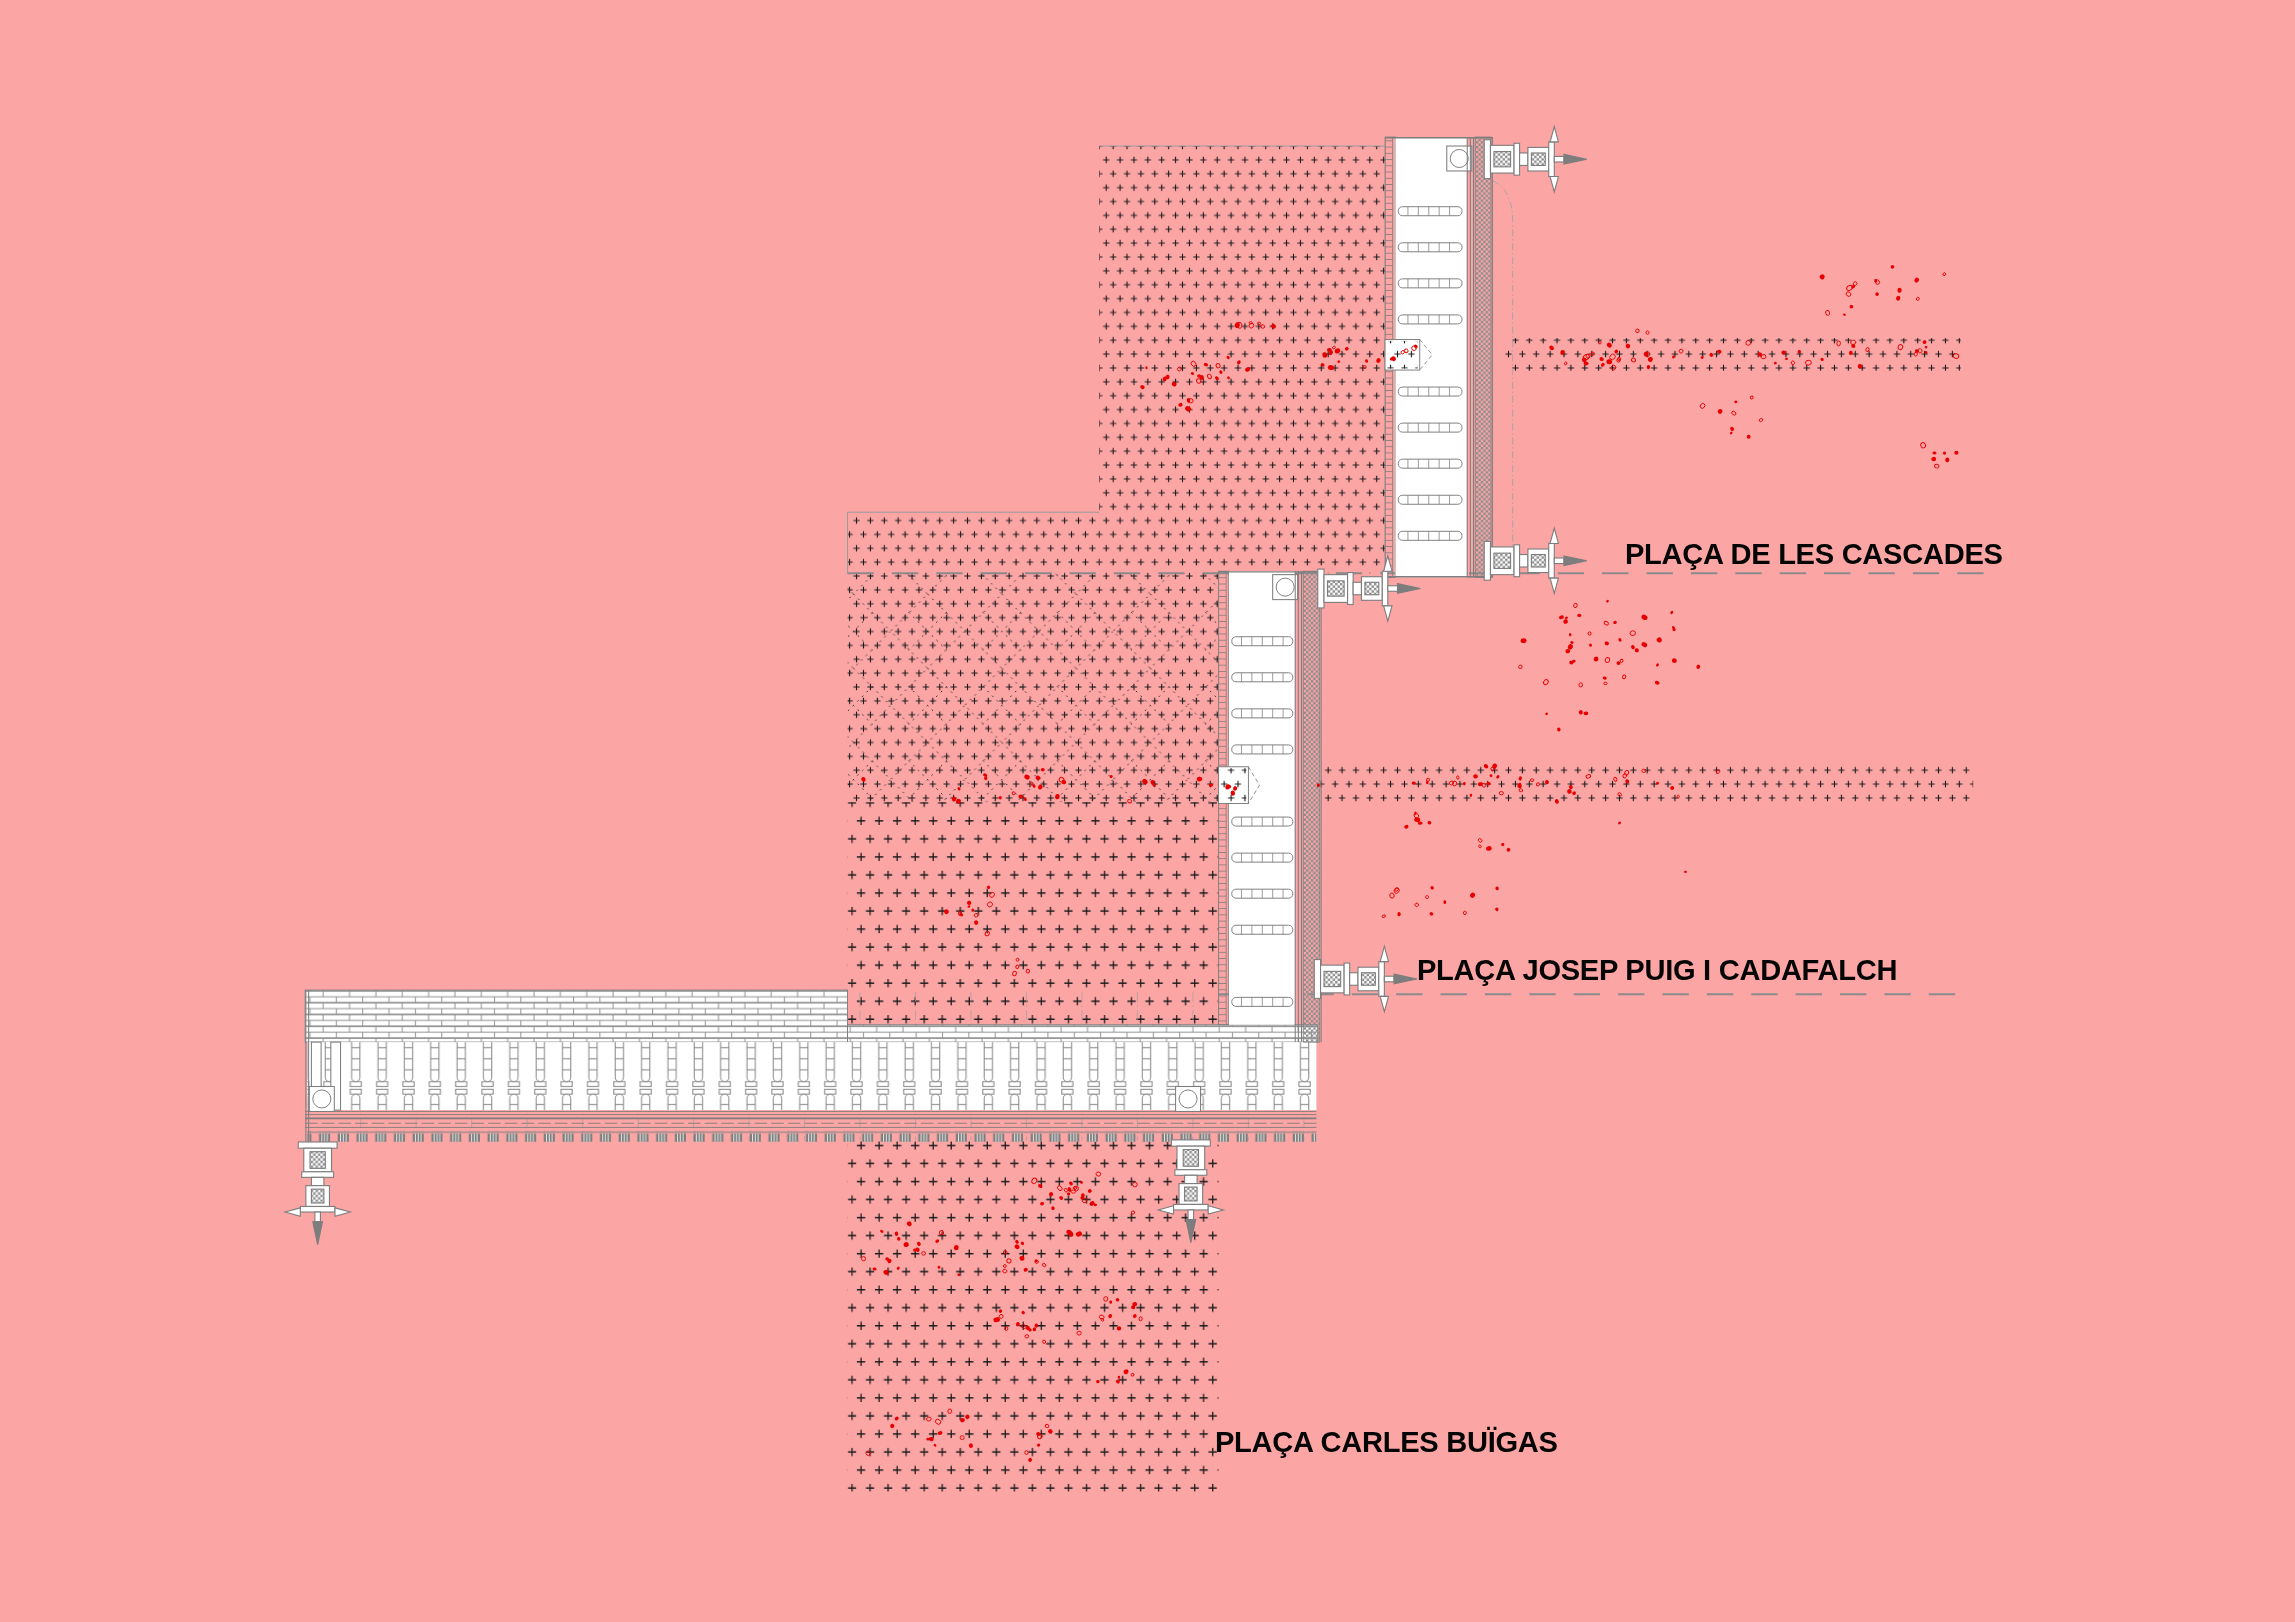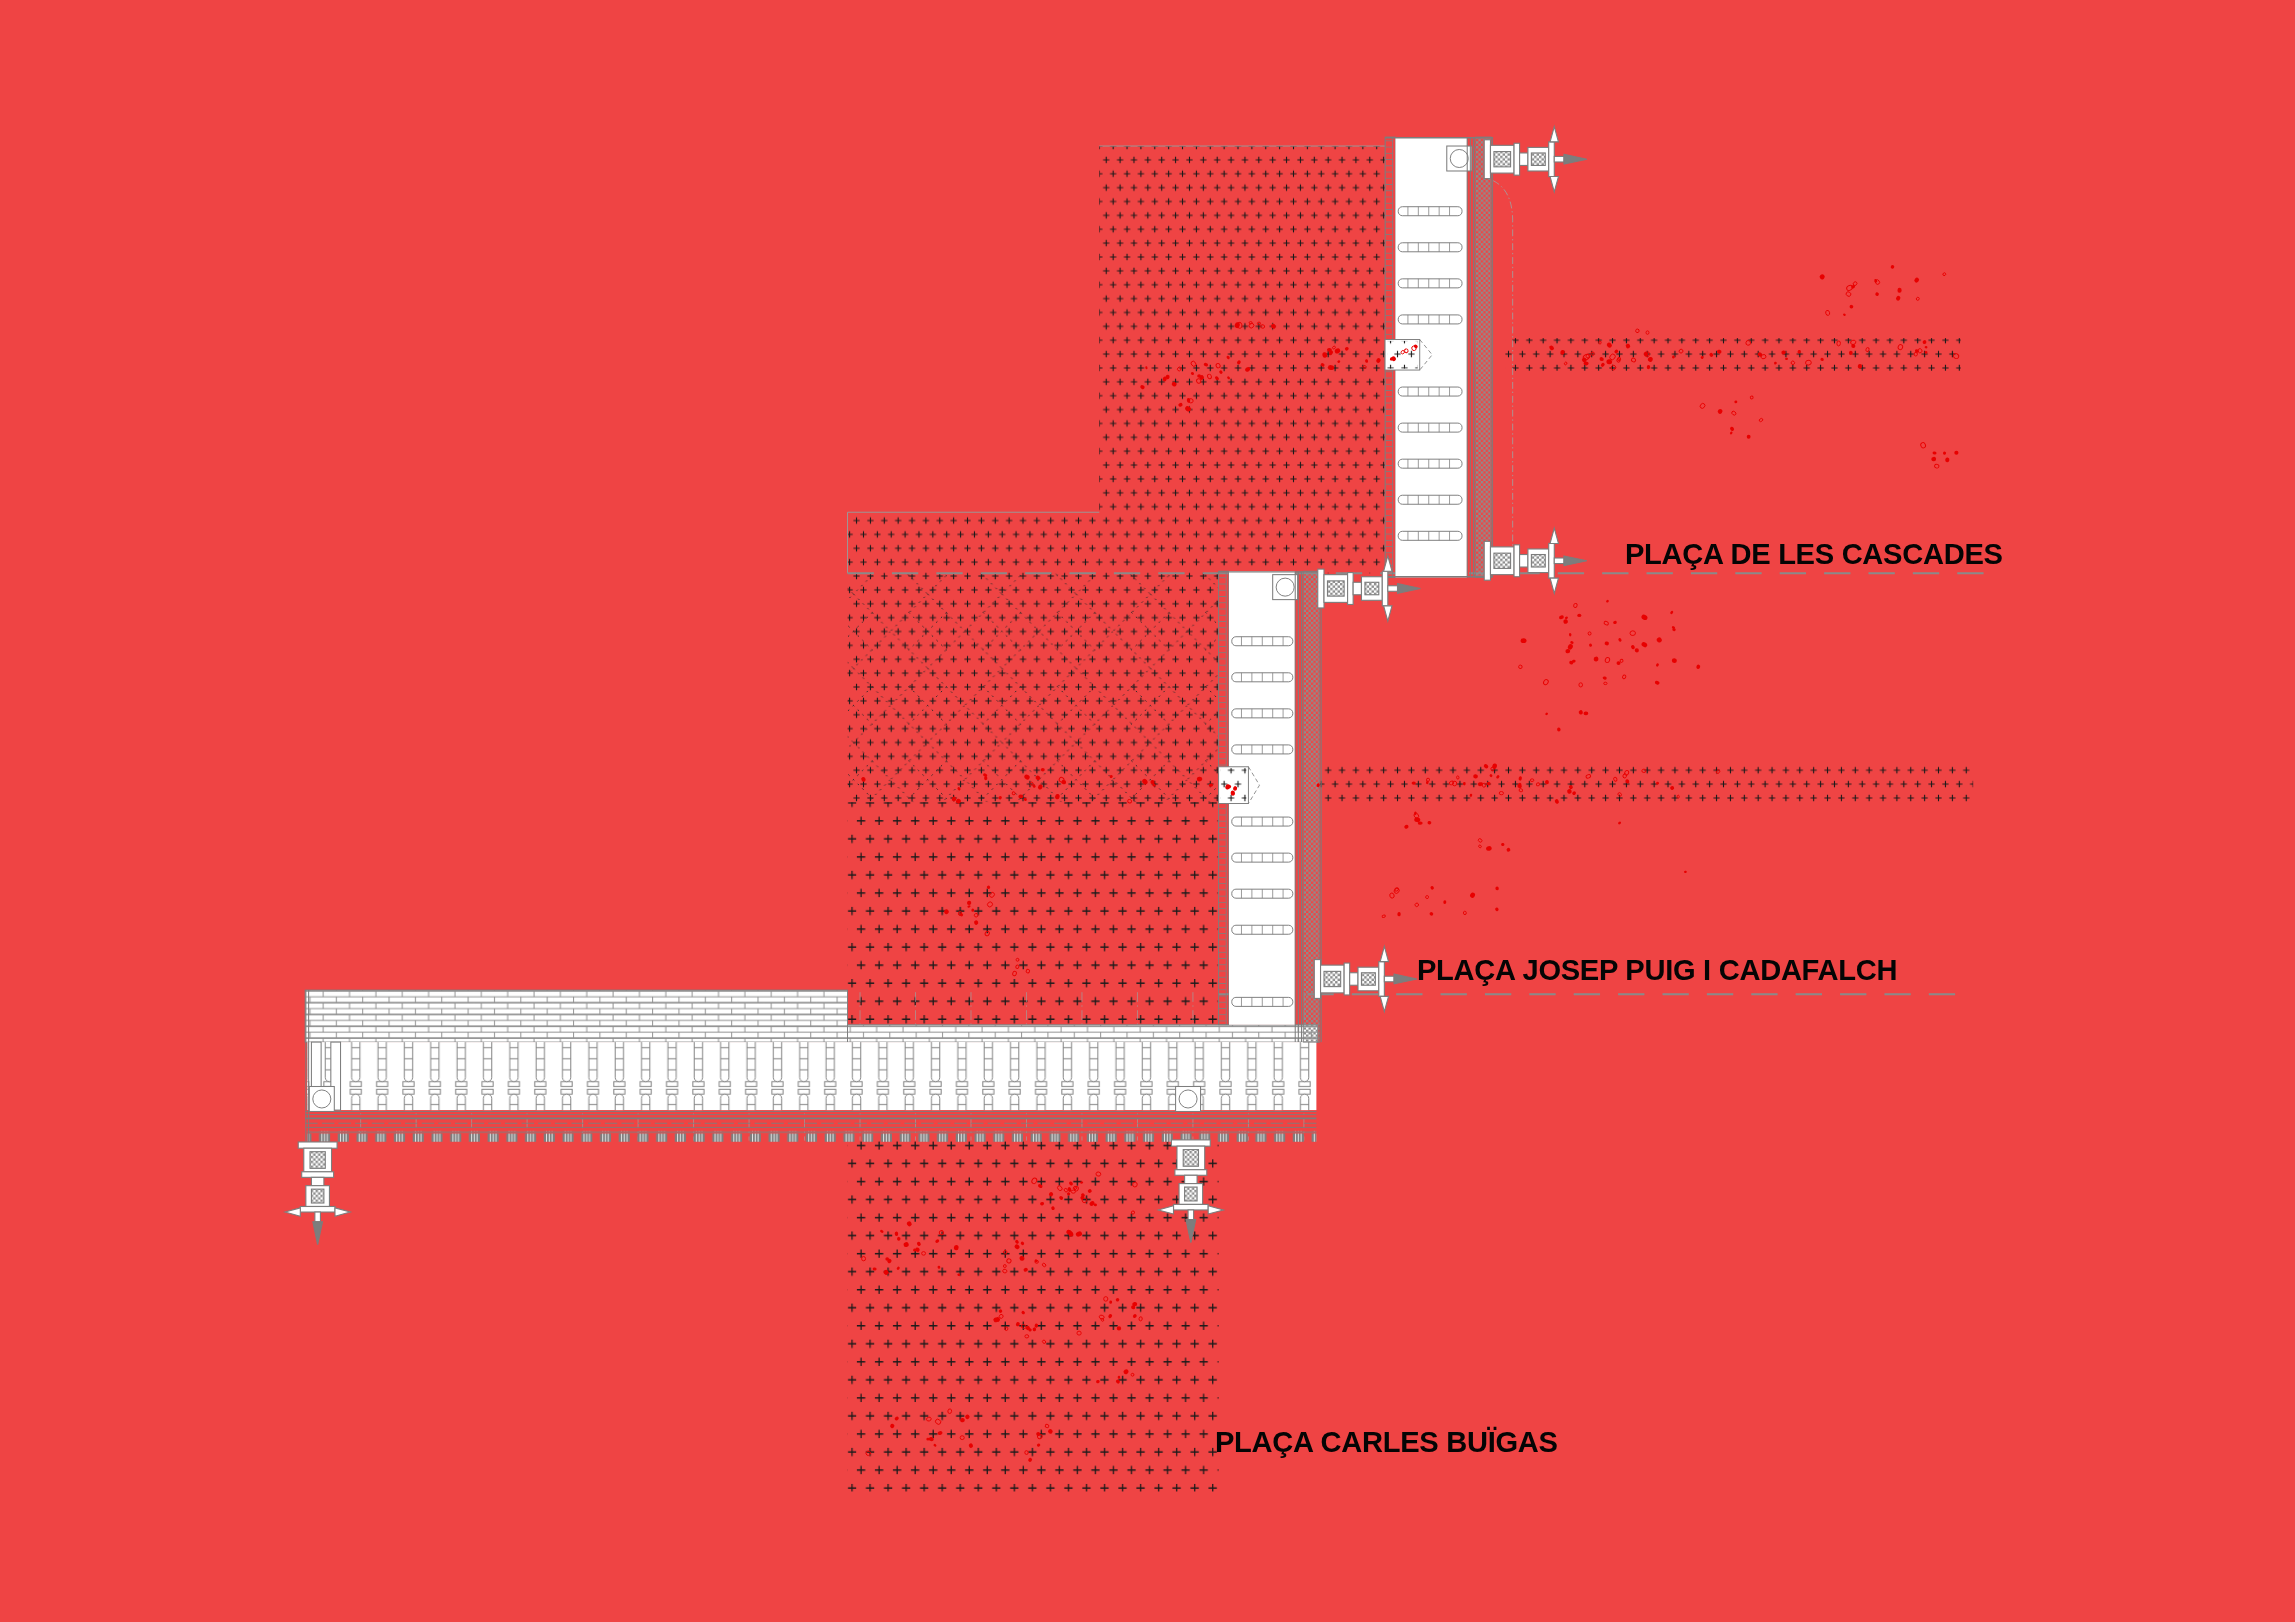--- a/index.html
+++ b/index.html
@@ -1,16 +1,16 @@
 <!DOCTYPE html>
 <html style="font-size:11px"><head>
 <meta charset="utf-8">
 <style>
   html,body{margin:0;padding:0;background:#ffffff;}
-  #canvas{position:relative;width:2295px;height:1623px;background:#ef4444;overflow:hidden;
+  #canvas{position:relative;width:2295px;height:1623px;background:#fca5a5;overflow:hidden;
           font-family:"Liberation Sans",sans-serif;}
   #plan-svg{position:absolute;left:0;top:0;}
   .plaza-label{position:absolute;font-weight:700;font-size:30px;line-height:30px;
                letter-spacing:-0.3px;color:#050505;white-space:nowrap;
                transform:scaleX(0.97);transform-origin:left top;}
 </style>
 </head>
 <body>
 
 <div id="canvas">

